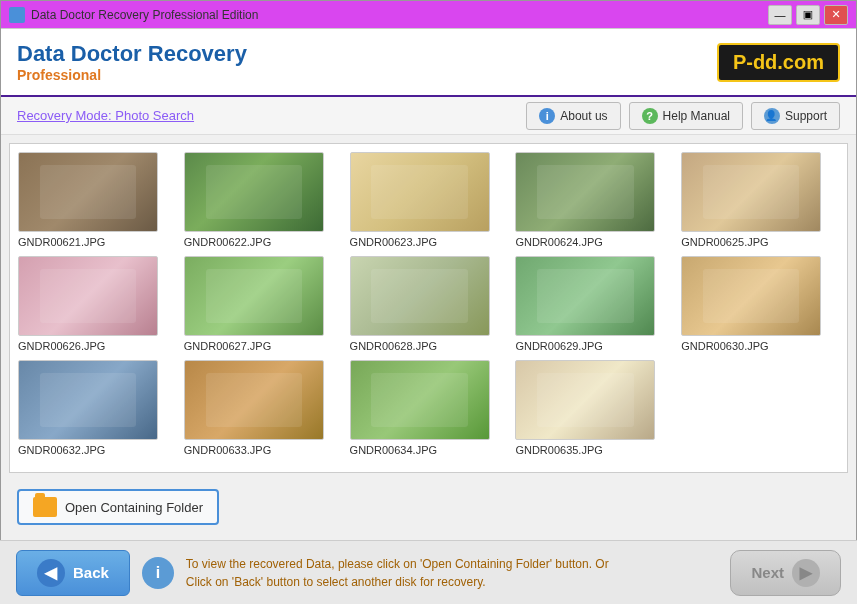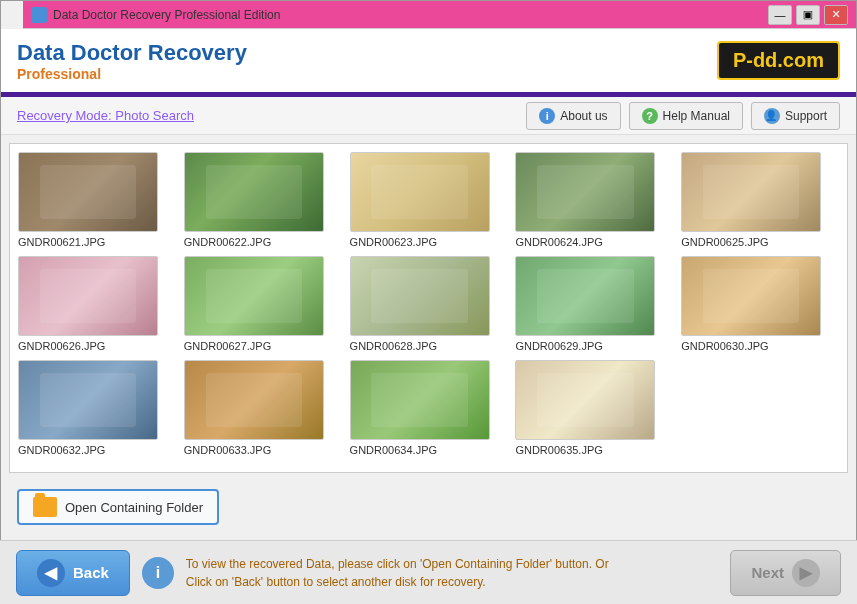--- a/index.html
+++ b/index.html
@@ -7,27 +7,26 @@
       width: 857px;
       height: 604px;
       font-family: 'Segoe UI', Tahoma, sans-serif;
       background: #f0f0f0;
       overflow: hidden;
       border: 1px solid #999;
     }
 
     
     .title-bar {
-      background: #ec4899;
+      background: #d946ef;
       height: 28px;
       display: flex;
       align-items: center;
       padding: 0 8px;
       border-bottom: 1px solid #ccc;
-      margin-left: 22px;
     }
     .title-bar-icon {
       width: 16px; height: 16px;
       background: #4a90d9;
       border-radius: 2px;
       margin-right: 6px;
       display: inline-block;
     }
     .title-bar-text {
       font-size: 12px;
@@ -49,21 +48,21 @@
     }
     .title-bar-btn.close { background: #e05050; color: white; }
 
     
     .app-header {
       background: white;
       height: 68px;
       display: flex;
       align-items: center;
       padding: 0 16px;
-      border-bottom: 5px solid #4c1d95;
+      border-bottom: 2px solid #4c1d95;
     }
     .app-logo {
       flex: 1;
     }
     .app-logo-title {
       font-size: 22px;
       font-weight: bold;
       color: #1a5fa8;
     }
     .app-logo-sub {
@@ -295,21 +294,21 @@
       line-height: 1.5;
       flex: 1;
     }
     .next-btn {
       display: flex;
       align-items: center;
       gap: 8px;
       padding: 8px 20px;
       background: linear-gradient(to bottom, #d8d8d8, #c0c0c0);
       border: 1px solid #aaa;
-      border-radius: 5px;
+      border-radius: 10px;
       color: #888;
       font-size: 15px;
       font-weight: bold;
       cursor: default;
     }
     .next-arrow {
       width: 28px; height: 28px;
       background: #b0b0b0;
       border-radius: 50%;
       display: flex;

